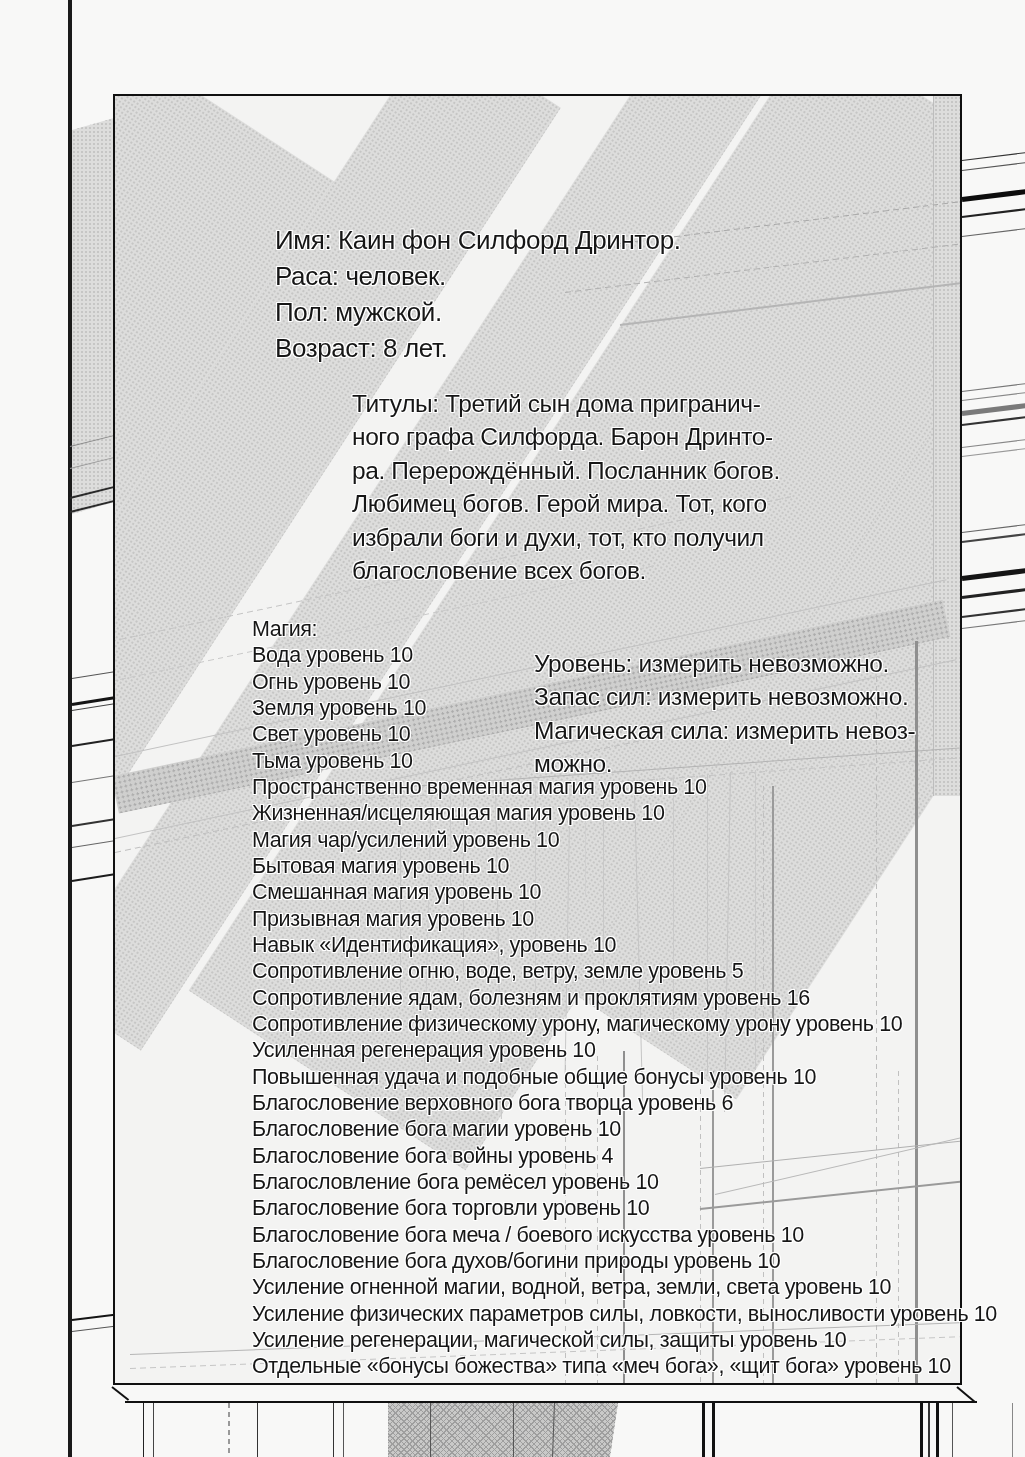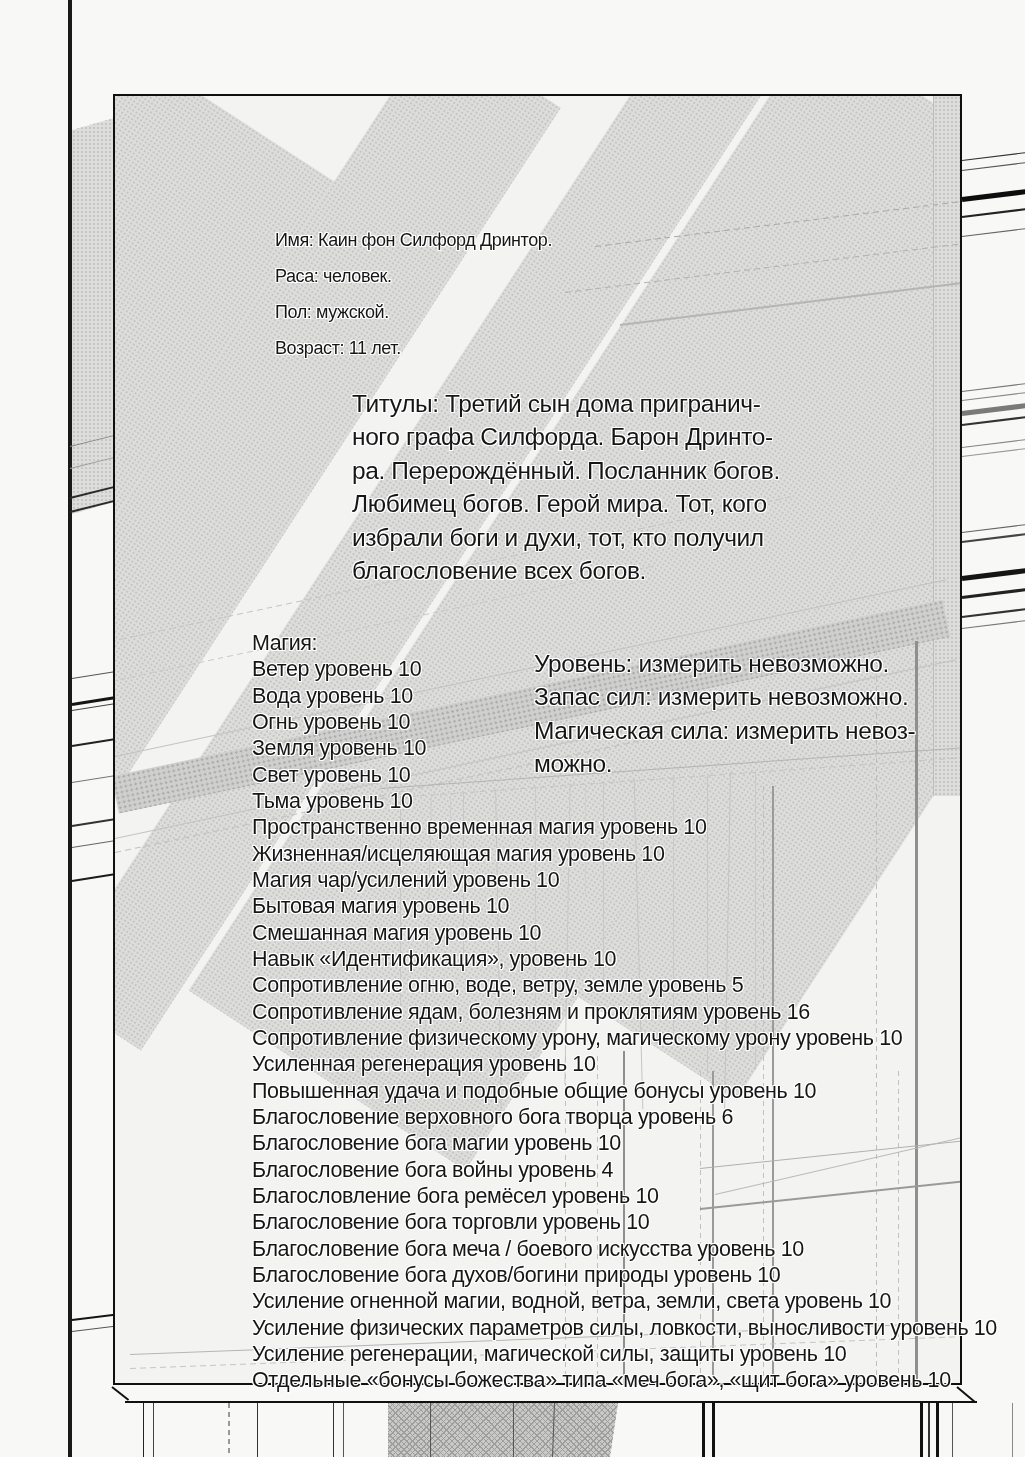--- a/index.html
+++ b/index.html
@@ -32,24 +32,24 @@
   .dash-v{background:repeating-linear-gradient(to bottom,currentColor 0 5px,rgba(0,0,0,0) 5px 9px);}
   .dash-h{background:repeating-linear-gradient(to right,currentColor 0 6px,rgba(0,0,0,0) 6px 10px);}
   
   .txt{position:absolute;z-index:5;}
   .txt div{
     white-space:nowrap;
     text-shadow:1px 0 0 #fff,-1px 0 0 #fff,0 1px 0 #fff,0 -1px 0 #fff,
                 1px 1px 0 #fff,-1px -1px 0 #fff,1px -1px 0 #fff,-1px 1px 0 #fff;
     letter-spacing:-0.4px;
   }
-  #profile{left:160px;top:126px;font-size:18px;line-height:36px;font-weight:500;}
+  #profile{left:160px;top:126px;font-size:26px;line-height:36px;font-weight:500;}
   #titles{left:237px;top:291px;font-size:24.5px;line-height:33.4px;font-weight:500;}
   #stats{left:419px;top:551px;font-size:24.5px;line-height:33.4px;font-weight:500;}
-  #magiclist{left:137px;top:534px;font-size:21.5px;line-height:26.33px;font-weight:500;}
+  #magiclist{left:137px;top:520px;font-size:21.5px;line-height:26.33px;font-weight:500;}
 </style>
 </head>
 <body>
 
 <div id="page">
 
   <div style="position:absolute;left:68px;top:0;width:4px;height:1457px;background:#1a1a1a;"></div>
 
   <div class="tone" style="position:absolute;left:72px;top:118px;width:42px;height:396px;
               clip-path:polygon(0 3%,100% 0,100% 97%,0 100%);"></div>
@@ -146,21 +146,21 @@
       <div class="hl" style="left:585px;top:1112px;width:265px;height:2px;background:#9a9a9a;transform:rotate(-6deg);"></div>
       <div class="hl" style="left:600px;top:1098px;width:280px;height:1px;background:#b8b8b8;transform:rotate(-13deg);"></div>
       <div class="hl" style="left:15px;top:1258px;width:830px;height:1px;background:#b5b5b5;transform:rotate(-2.2deg);"></div>
       <div class="hl dash-h" style="left:15px;top:1272px;width:830px;height:1px;color:#c5c5c5;transform:rotate(-2.2deg);"></div>
     </div>
 
     <div id="profile" class="txt">
         <div>Имя: Каин фон Силфорд Дринтор.</div>
         <div>Раса: человек.</div>
         <div>Пол: мужской.</div>
-        <div>Возраст: 11 лет.</div>
+        <div>Возраст: 8 лет.</div>
       </div>
 
     <div id="stats" class="txt">
         <div>Уровень: измерить невозможно.</div>
         <div>Запас сил: измерить невозможно.</div>
         <div>Магическая сила: измерить невоз-</div>
         <div>можно.</div>
       </div>
 
     <div id="titles" class="txt">
@@ -168,31 +168,31 @@
         <div>ного графа Силфорда. Барон Дринто-</div>
         <div>ра. Перерождённый. Посланник богов.</div>
         <div>Любимец богов. Герой мира. Тот, кого</div>
         <div>избрали боги и духи, тот, кто получил</div>
         <div>благословение всех богов.</div>
       </div>
 
     <div id="magiclist" class="txt">
       <div>Магия:</div>
       <div>
-          <div>Ветер уровень 10</div>
           <div>Вода уровень 10</div>
           <div>Огнь уровень 10</div>
           <div>Земля уровень 10</div>
           <div>Свет уровень 10</div>
           <div>Тьма уровень 10</div>
           <div>Пространственно временная магия уровень 10</div>
           <div>Жизненная/исцеляющая магия уровень 10</div>
           <div>Магия чар/усилений уровень 10</div>
           <div>Бытовая магия уровень 10</div>
           <div>Смешанная магия уровень 10</div>
+          <div>Призывная магия уровень 10</div>
           <div>Навык «Идентификация», уровень 10</div>
           <div>Сопротивление огню, воде, ветру, земле уровень 5</div>
           <div>Сопротивление ядам, болезням и проклятиям уровень 16</div>
           <div>Сопротивление физическому урону, магическому урону уровень 10</div>
           <div>Усиленная регенерация уровень 10</div>
           <div>Повышенная удача и подобные общие бонусы уровень 10</div>
           <div>Благословение верховного бога творца уровень 6</div>
           <div>Благословение бога магии уровень 10</div>
           <div>Благословение бога войны уровень 4</div>
           <div>Благословление бога ремёсел уровень 10</div>

